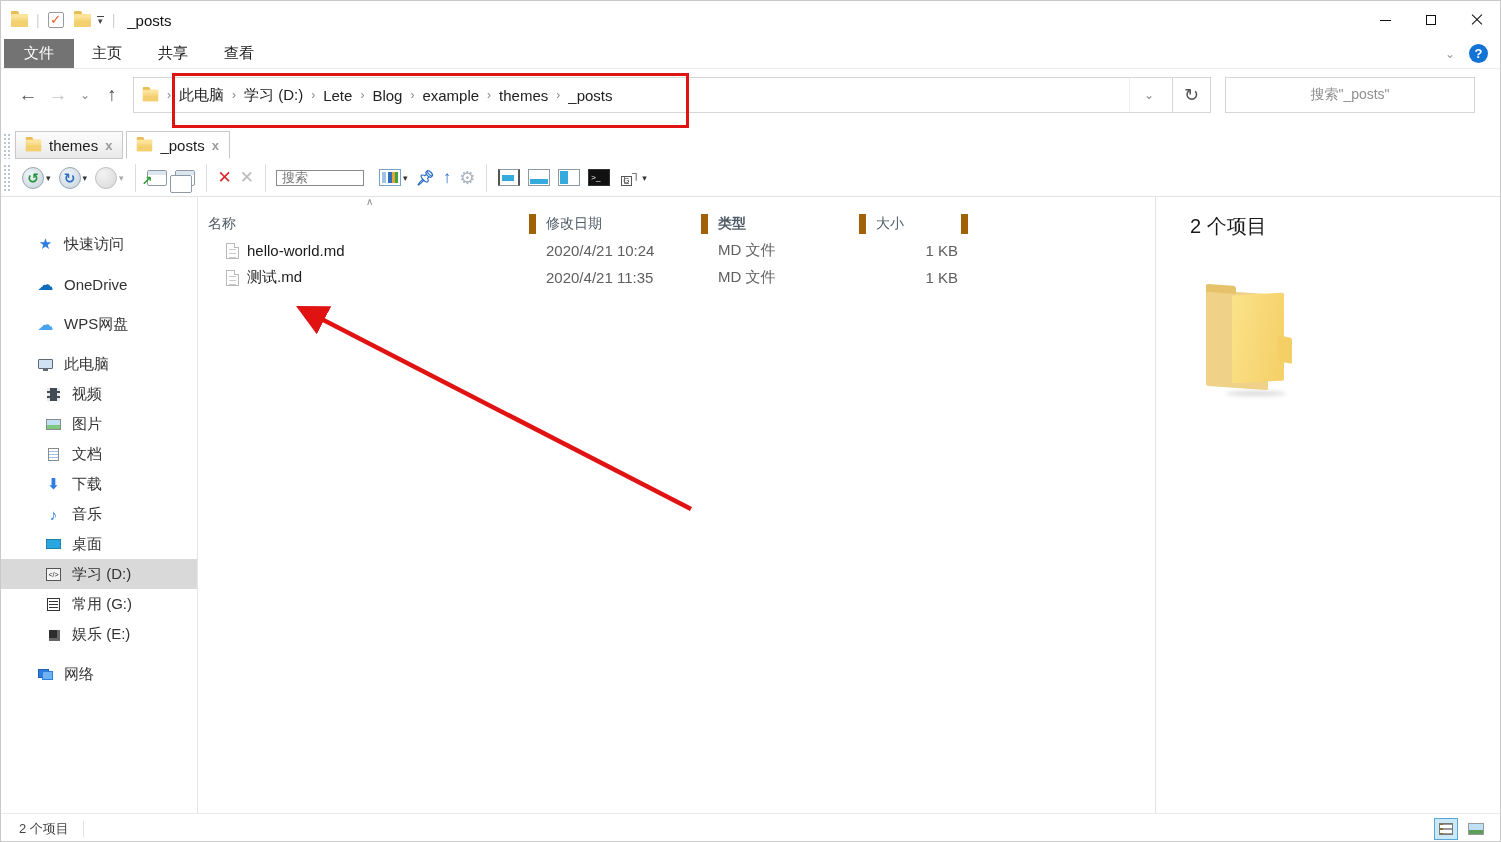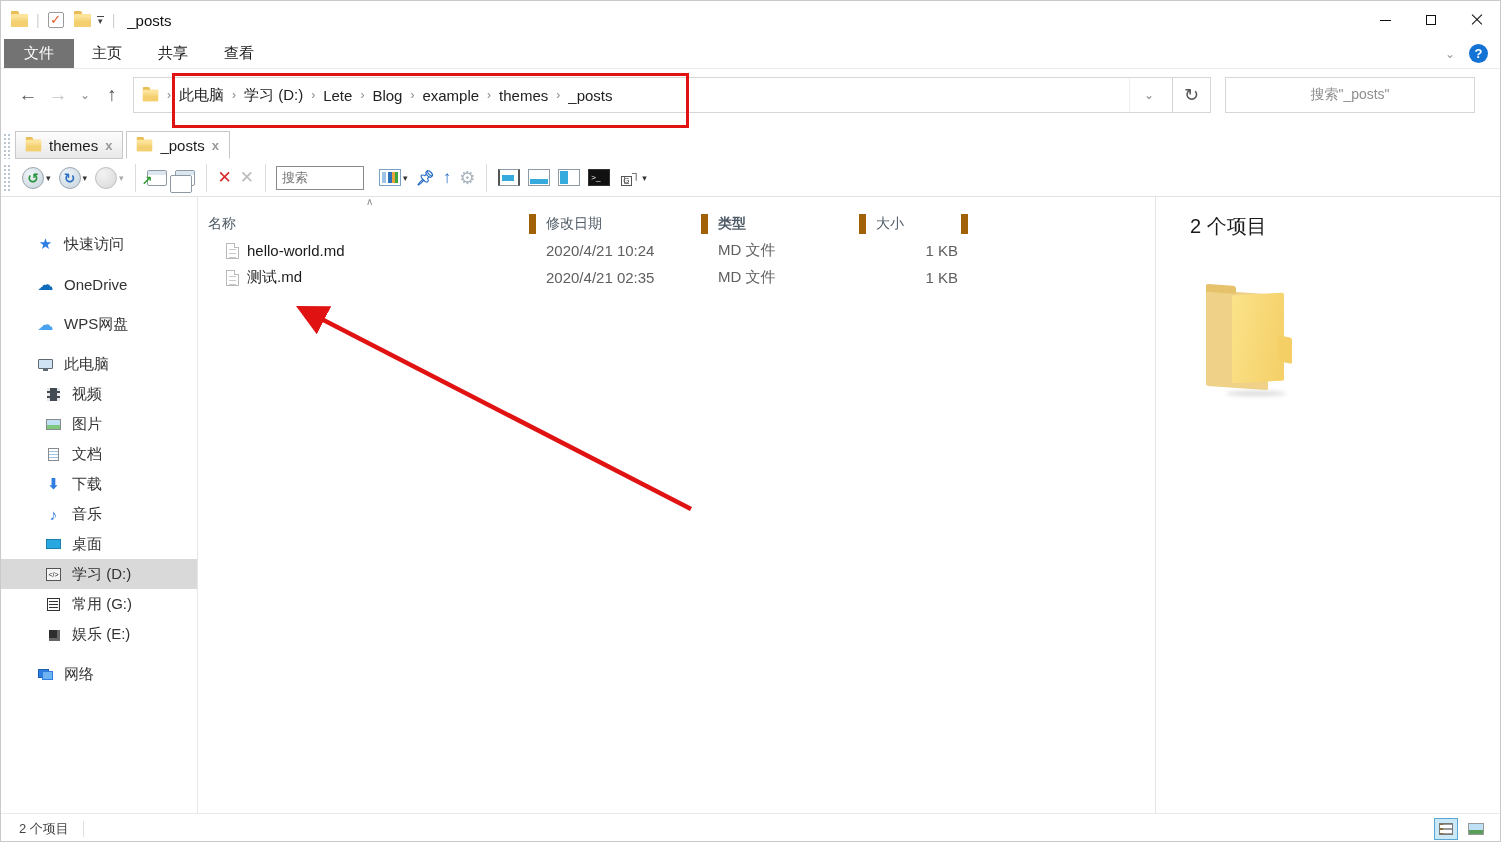--- a/index.html
+++ b/index.html
@@ -76,21 +76,21 @@
   .histball.green { color:#27933b; }
   .histball.blue { color:#2b6fc4; }
   .histball.gray { color:#b0b0b0; background:radial-gradient(circle at 35% 30%, #f2f2f2, #d8d8d8); border-color:#c0c0c0;}
   .winicon { width:20px; height:16px; border:1px solid #8d9aa5; background:#fff; position:relative; border-radius:2px;}
   .winicon::before { content:""; position:absolute; top:0; left:0; right:0; height:4px; background:#dce6ee; }
   .winicon .arrow { position:absolute; left:-6px; bottom:-3px; color:#2c9a2c; font-size:13px; font-weight:bold; }
   .winicon.clone::after { content:""; position:absolute; left:-6px; top:4px; width:20px; height:16px;
     border:1px solid #8d9aa5; background:#fff; border-radius:2px; }
   .bigx { font-size:17px; font-weight:bold; }
   .bigx.red { color:#d92b2b; } .bigx.gray { color:#bdbdbd; }
-  .tsearch { width:88px; height:24px; border:1px solid #8a8a8a; font-size:13px; color:#333;
+  .tsearch { width:88px; height:16px; border:1px solid #8a8a8a; font-size:13px; color:#333;
     padding:0 5px; font-family:inherit; }
   .gridicon { width:22px; height:17px; border:1px solid #7aa0c4; background:#fff; display:flex; padding:2px; gap:2px;}
   .gridicon b { width:4px; height:100%; background:#9fc3e7; display:block;}
   .gridicon i { flex:1; background:linear-gradient(90deg,#2f71b8 40%, #e8a33d 40% 70%, #3da53d 70%); display:block; }
   .pin { color:#2b6fc4; font-size:15px; transform:rotate(0deg); font-weight:bold;}
   .uparrow { color:#2b6fc4; font-size:17px; font-weight:bold; }
   .gear { color:#aab4bd; font-size:18px; }
   .paneicon { width:22px; height:17px; border:1px solid #8d9aa5; background:#fff; position:relative; }
   .paneicon.bottom::after { content:""; position:absolute; left:1px; right:1px; bottom:1px; height:5px; background:#35aadc; }
   .paneicon.left::after { content:""; position:absolute; left:1px; top:1px; bottom:1px; width:8px; background:#35aadc; }
@@ -429,21 +429,21 @@
           </div>
         <div class="fc c-date">2020/4/21 10:24</div>
         <div class="fc c-type">MD 文件</div>
         <div class="fc c-size">1 KB</div>
       </div>
       <div class="frow">
         <div class="fc c-name">
             <span class="mdfile"></span>
             <span>测试.md</span>
           </div>
-        <div class="fc c-date">2020/4/21 02:35</div>
+        <div class="fc c-date">2020/4/21 11:35</div>
         <div class="fc c-type">MD 文件</div>
         <div class="fc c-size">1 KB</div>
       </div>
     </div>
   </div>
 
   <div class="preview">
     <div class="pcount">2 个项目</div>
     <div class="bigfolder">
       <span class="shadow"></span>

